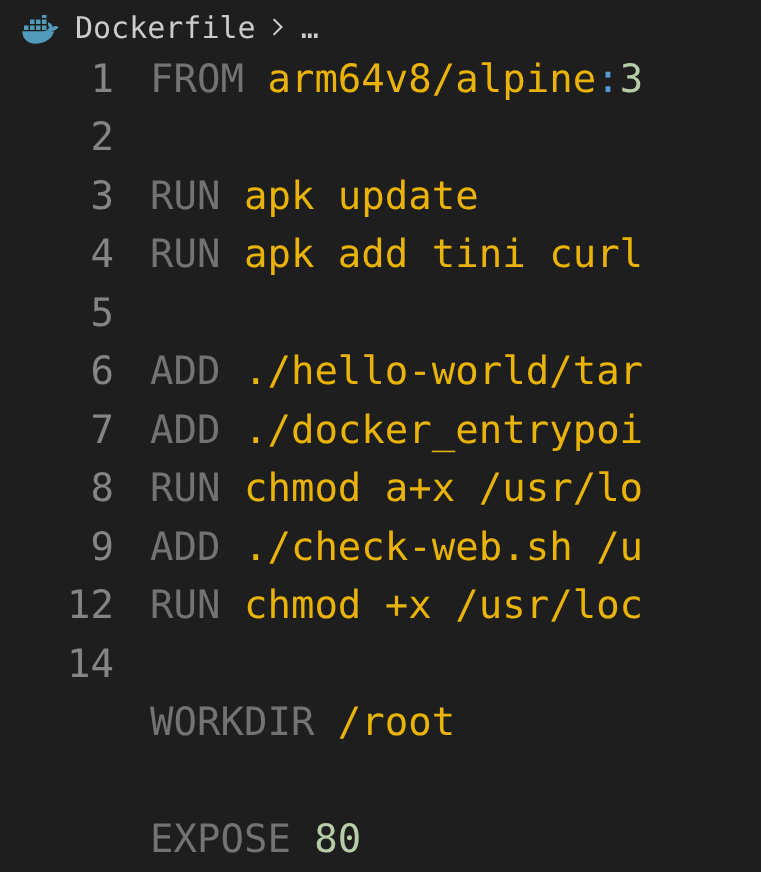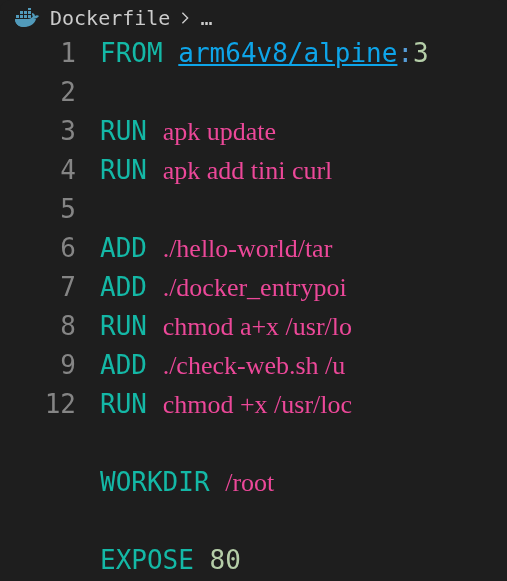--- a/index.html
+++ b/index.html
@@ -8,21 +8,21 @@
     font-family: 'Consolas', 'Menlo', 'Monaco', monospace;
     font-size: 26px;
     color: #d4d4d4;
     width: 507px;
     height: 581px;
     overflow: hidden;
     border-radius: 10px;
   }
   .breadcrumb {
     display: flex;
-    align-items: center;
+    align-items: flex-end;
     gap: 8px;
     padding: 6px 14px 4px 14px;
     font-size: 20px;
     color: #cccccc;
     background: #1e1e1e;
   }
   .breadcrumb .docker-icon svg { display: block; }
   .breadcrumb .chevron { color: #cccccc; }
   .breadcrumb .ellipsis { color: #cccccc; letter-spacing: 1px; }
   .editor {
@@ -37,24 +37,24 @@
     user-select: none;
     flex-shrink: 0;
   }
   .code {
     flex: 1;
     white-space: pre;
     overflow: hidden;
   }
   .line { height: 39px; line-height: 39px; }
   .gutter .line { }
-  .kw   { color: #14b8a6; }    
-  .link { color: #0ea5e9; text-decoration: underline; }
+  .kw   { color: #737373; }    
+  .link { color: #eab308; }
   .op   { color: #569cd6; }    
-  .arg  { color: #ec4899; font-family: Liberation Serif, serif; }    
+  .arg  { color: #eab308; }    
   .num  { color: #b5cea8; }    
   .plain{ color: #d4d4d4; }
 </style>
 </head>
 <body>
 
 <div class="breadcrumb">
   <span class="docker-icon">
     <svg width="28" height="20" viewBox="0 0 28 20">
       <g fill="#519aba">
@@ -85,15 +85,16 @@
       <div class="line">1</div>
       <div class="line">2</div>
       <div class="line">3</div>
       <div class="line">4</div>
       <div class="line">5</div>
       <div class="line">6</div>
       <div class="line">7</div>
       <div class="line">8</div>
       <div class="line">9</div>
       <div class="line">12</div>
+      <div class="line">14</div>
     </div>
   <div class="code" id="code"><div class="line"><span class="kw">FROM</span><span class="plain"> </span><span class="link">arm64v8/alpine</span><span class="op">:</span><span class="num">3</span></div><div class="line"></div><div class="line"><span class="kw">RUN</span><span class="plain"> </span><span class="arg">apk update</span></div><div class="line"><span class="kw">RUN</span><span class="plain"> </span><span class="arg">apk add tini curl</span></div><div class="line"></div><div class="line"><span class="kw">ADD</span><span class="plain"> </span><span class="arg">./hello-world/tar</span></div><div class="line"><span class="kw">ADD</span><span class="plain"> </span><span class="arg">./docker_entrypoi</span></div><div class="line"><span class="kw">RUN</span><span class="plain"> </span><span class="arg">chmod a+x /usr/lo</span></div><div class="line"><span class="kw">ADD</span><span class="plain"> </span><span class="arg">./check-web.sh /u</span></div><div class="line"><span class="kw">RUN</span><span class="plain"> </span><span class="arg">chmod +x /usr/loc</span></div><div class="line"></div><div class="line"><span class="kw">WORKDIR</span><span class="plain"> </span><span class="arg">/root</span></div><div class="line"></div><div class="line"><span class="kw">EXPOSE</span><span class="plain"> </span><span class="num">80</span></div></div>
 </div>
 
 </body></html>

